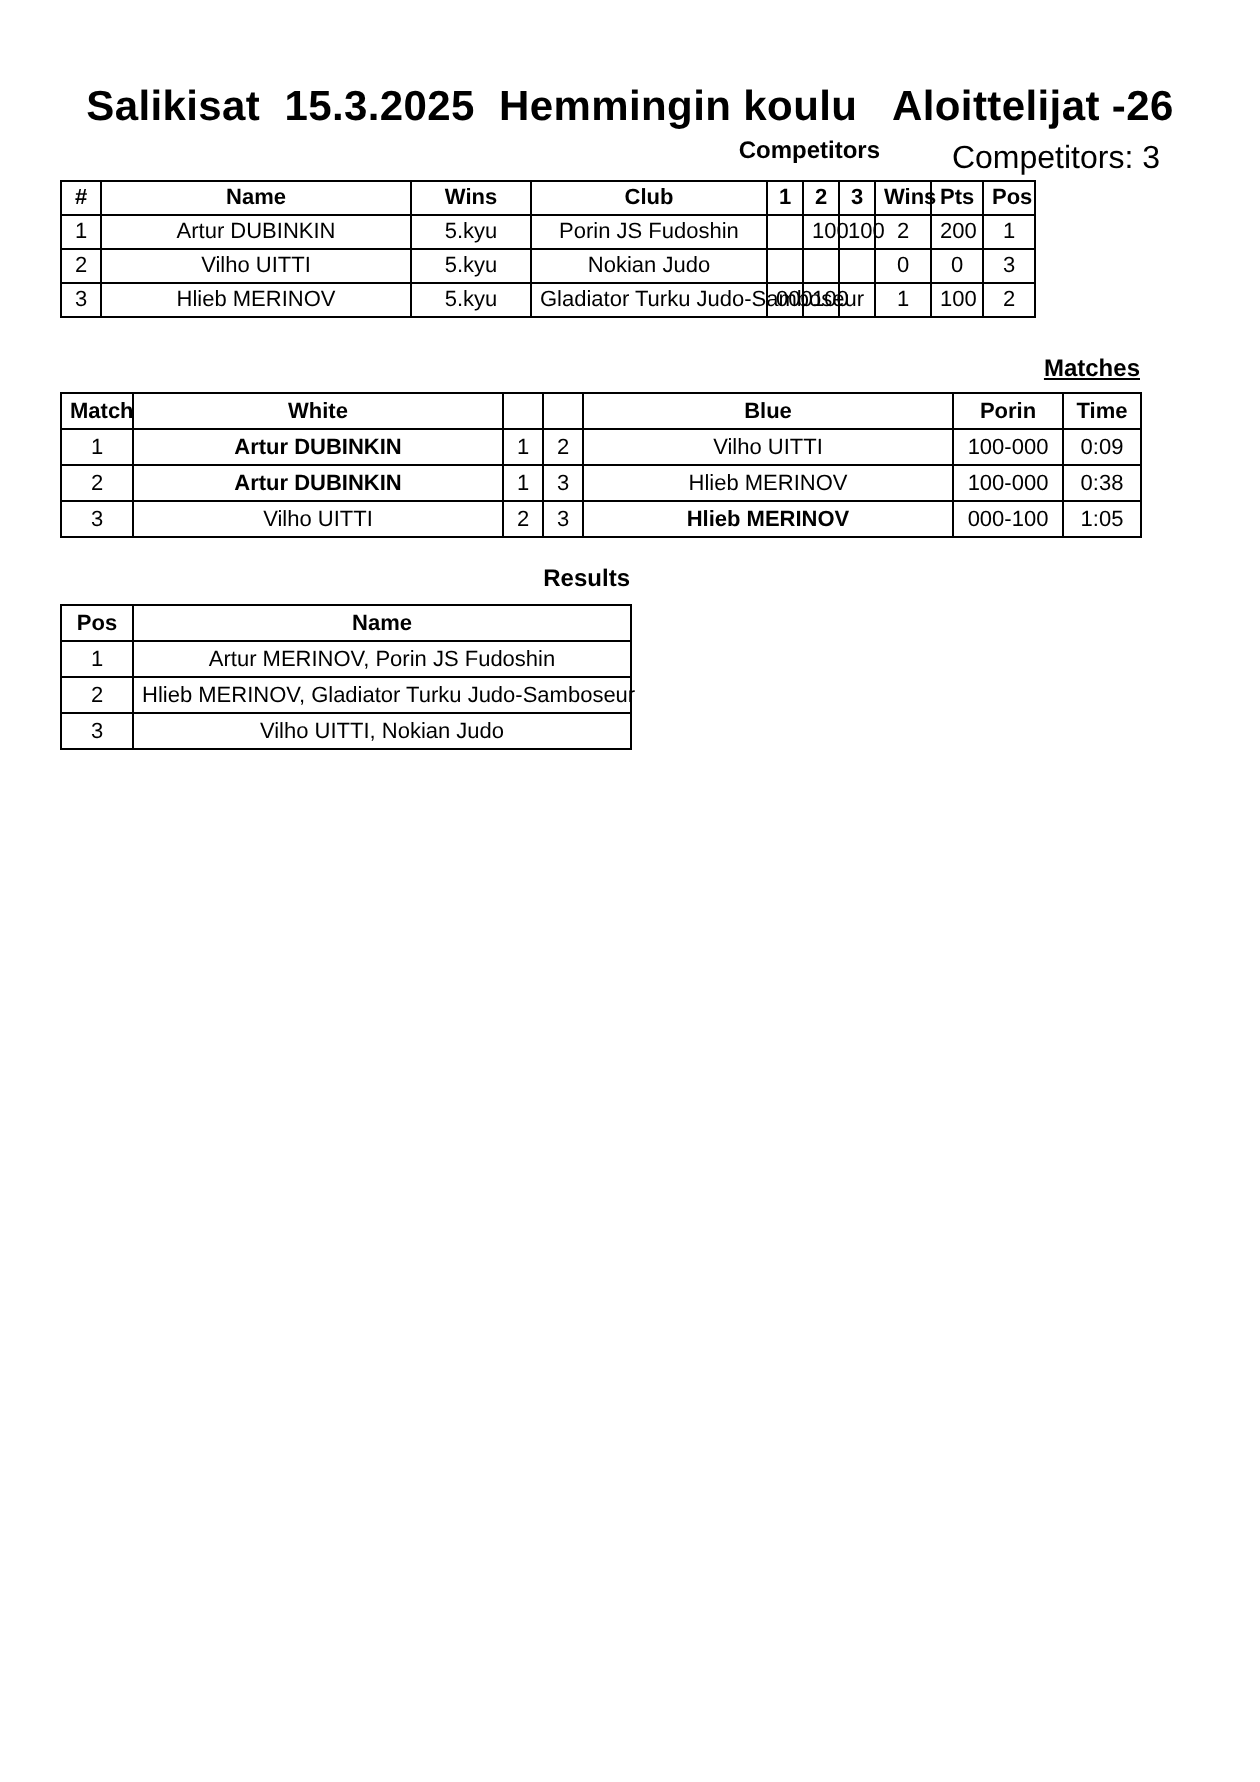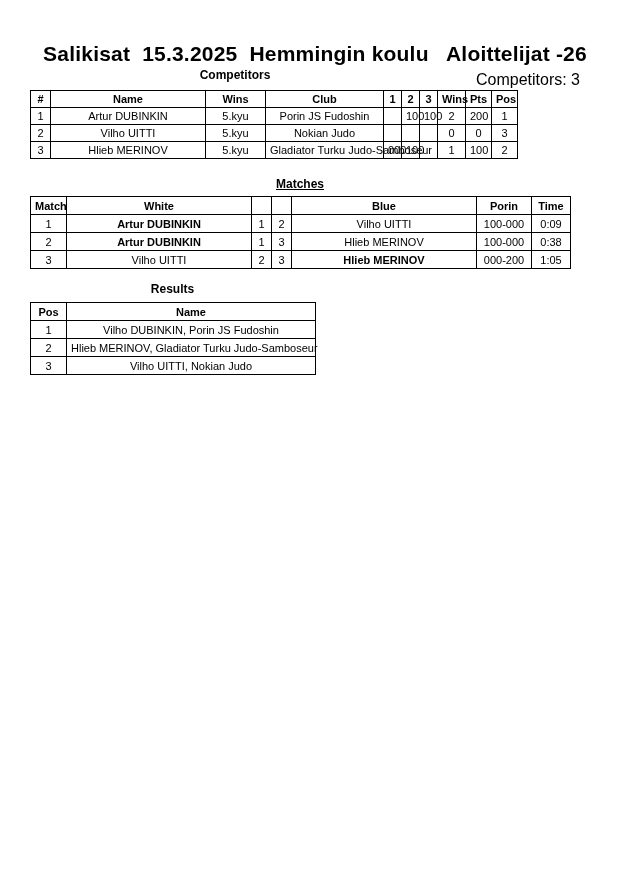--- a/index.html
+++ b/index.html
@@ -5,21 +5,21 @@
   * { margin:0; padding:0; box-sizing:border-box; }
   html,body { background:#ffffff; }
   .page {
     position:relative; width:630px; height:891px; background:#ffffff;
     font-family:"Liberation Sans", sans-serif; color:#000000; overflow:hidden;
   }
   .title {
     position:absolute; top:42px; left:0; width:630px; text-align:center;
     font-size:21px; font-weight:bold; white-space:pre; letter-spacing:0.2px;
   }
-  .sec-head { position:absolute; font-size:12px; font-weight:bold; text-align:center; }
+  .sec-head { position:absolute; font-size:12px; font-weight:bold; text-align:right; }
   .count { position:absolute; font-size:16px; right:50px; top:71px; }
   table { position:absolute; border-collapse:collapse; table-layout:fixed; font-size:11px; background:#ffffff; }
   th, td {
     border:1px solid #000000; padding:0 4px; vertical-align:middle;
     white-space:nowrap; text-align:center;
   }
   th { font-weight:bold; }
   .t-comp th, .t-comp td { height:17px; }
   .t-match th, .t-match td, .t-res th, .t-res td { height:18px; }
   .tl { text-align:center; }
@@ -150,21 +150,21 @@
         <td class="tl">Hlieb MERINOV</td>
         <td>100-000</td>
         <td>0:38</td>
       </tr>
       <tr>
         <td>3</td>
         <td class="tl">Vilho UITTI</td>
         <td>2</td>
         <td>3</td>
         <td class="tl b">Hlieb MERINOV</td>
-        <td>000-200</td>
+        <td>000-100</td>
         <td>1:05</td>
       </tr>
     </tbody>
   </table>
 
   <div class="sec-head h-res">Results</div>
 
   <table class="t-res">
     <colgroup>
       <col style="width:36px">
@@ -172,21 +172,21 @@
     </colgroup>
     <thead>
       <tr>
         <th>Pos</th>
         <th>Name</th>
       </tr>
     </thead>
     <tbody>
       <tr>
         <td>1</td>
-        <td class="tl">Vilho DUBINKIN, Porin JS Fudoshin</td>
+        <td class="tl">Artur MERINOV, Porin JS Fudoshin</td>
       </tr>
       <tr>
         <td>2</td>
         <td class="tl">Hlieb MERINOV, Gladiator Turku Judo-Samboseur</td>
       </tr>
       <tr>
         <td>3</td>
         <td class="tl">Vilho UITTI, Nokian Judo</td>
       </tr>
     </tbody>

